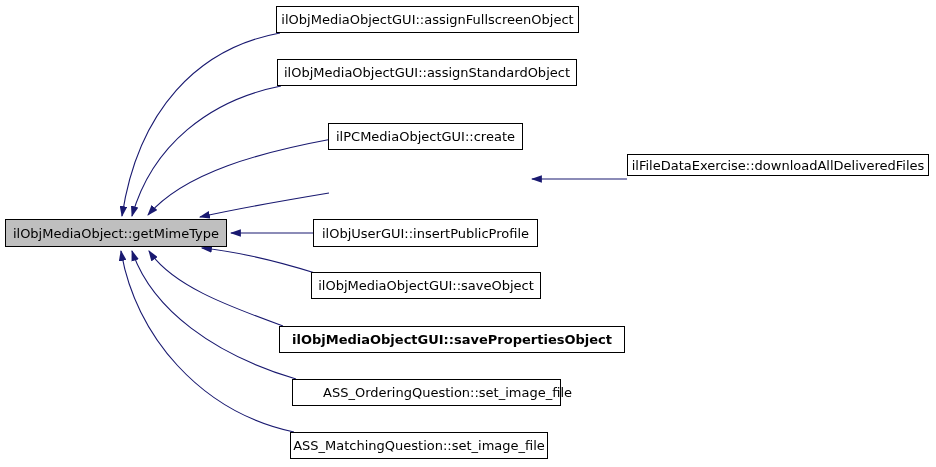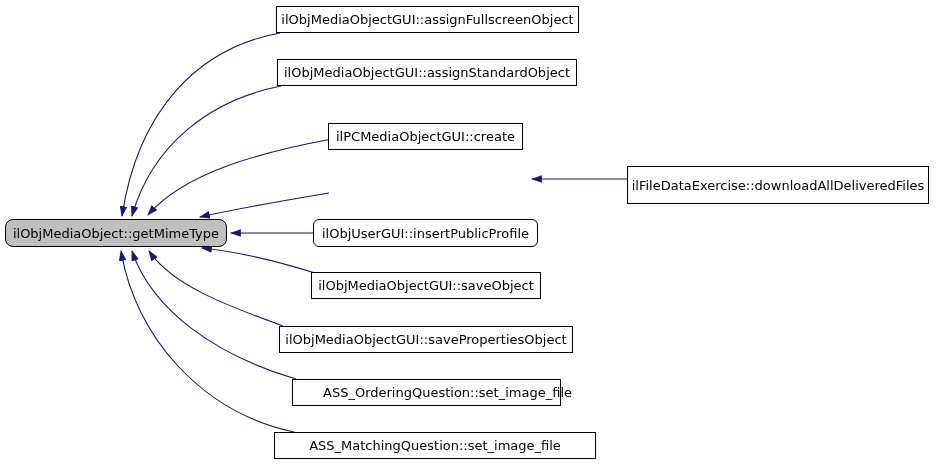--- a/index.html
+++ b/index.html
@@ -66,34 +66,34 @@
     <path class="edge" marker-end="url(#arrow)" d="M332,139 C262,152 185,172 148,215"></path>
     <path class="edge" marker-end="url(#arrow)" d="M329,193 C287,200 240,208 200,217"></path>
     <path class="edge" marker-end="url(#arrow)" d="M627,179 L532,179"></path>
     <path class="edge" marker-end="url(#arrow)" d="M313,233 L231,233"></path>
     <path class="edge" marker-end="url(#arrow)" d="M315,273 C280,262 240,252 202,248"></path>
     <path class="edge" marker-end="url(#arrow)" d="M283,326 C225,305 172,285 149,251"></path>
     <path class="edge" marker-end="url(#arrow)" d="M296,379 C215,355 152,310 132,251"></path>
     <path class="edge" marker-end="url(#arrow)" d="M294,432 C200,412 135,335 121,251"></path>
   </svg>
 
-  <div class="node node--focus" style="left:5px; top:219px; width:222px; height:28px;border-radius:8px;">ilObjMediaObject::getMimeType</div>
+  <div class="node node--focus" style="left:5px; top:219px; width:222px; height:28px;">ilObjMediaObject::getMimeType</div>
 
   <div class="node" style="left:276px; top:6px; width:303px; height:27px;">ilObjMediaObjectGUI::assignFullscreenObject</div>
 
   <div class="node" style="left:277px; top:59px; width:300px; height:27px;">ilObjMediaObjectGUI::assignStandardObject</div>
 
   <div class="node" style="left:328px; top:123px; width:195px; height:27px;">ilPCMediaObjectGUI::create</div>
 
 
-  <div class="node" style="left:627px; top:166px; width:302px; height:38px;">ilFileDataExercise::downloadAllDeliveredFiles</div>
+  <div class="node" style="left:627px; top:154px; width:302px; height:22px;">ilFileDataExercise::downloadAllDeliveredFiles</div>
 
-  <div class="node" style="left:313px; top:219px; width:225px; height:28px;border-radius:6px;">ilObjUserGUI::insertPublicProfile</div>
+  <div class="node" style="left:313px; top:219px; width:225px; height:28px;">ilObjUserGUI::insertPublicProfile</div>
 
   <div class="node" style="left:311px; top:272px; width:230px; height:27px;text-align:center;">ilObjMediaObjectGUI::saveObject</div>
 
-  <div class="node" style="left:279px; top:326px; width:294px; height:27px;">ilObjMediaObjectGUI::savePropertiesObject</div>
+  <div class="node" style="left:279px; top:326px; width:346px; height:27px;font-weight:bold;">ilObjMediaObjectGUI::savePropertiesObject</div>
 
   <div class="node" style="left:292px; top:379px; width:269px; height:27px;padding-left:42px;">ASS_OrderingQuestion::set_image_file</div>
 
-  <div class="node" style="left:274px; top:432px; width:322px; height:27px;">ASS_MatchingQuestion::set_image_file</div>
+  <div class="node" style="left:290px; top:432px; width:258px; height:27px;">ASS_MatchingQuestion::set_image_file</div>
 
 </div>
 
 </body></html>

